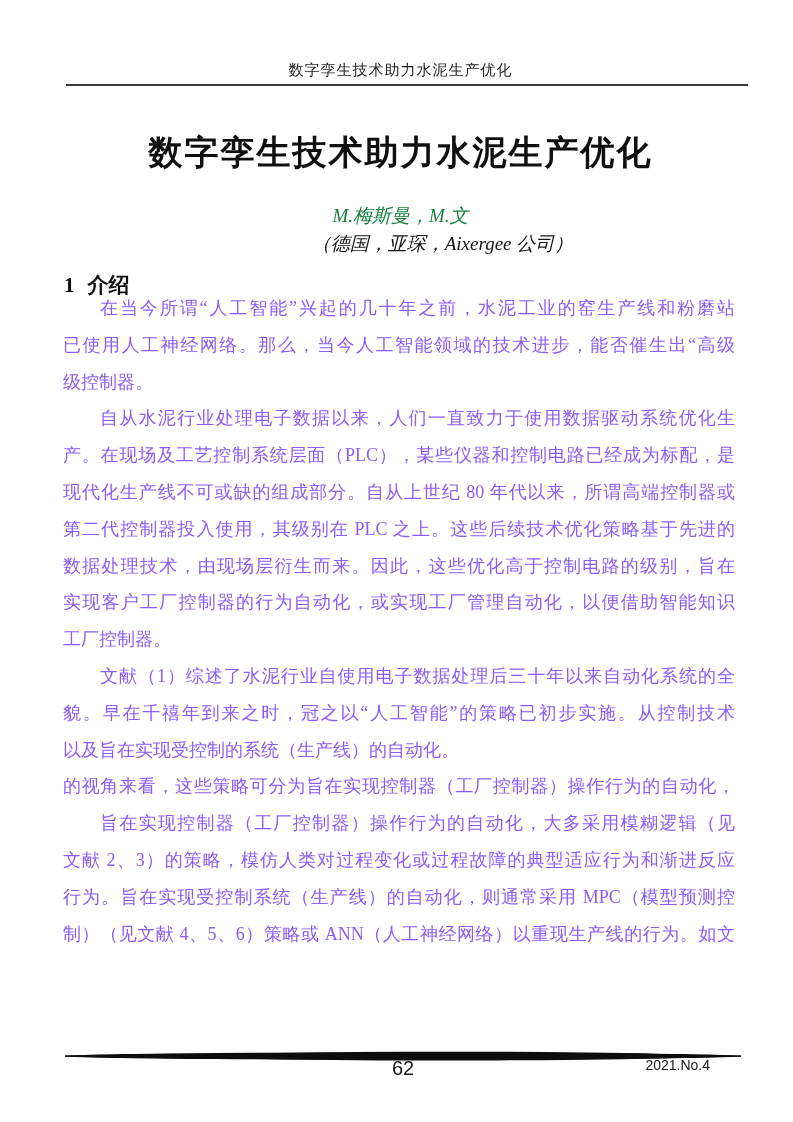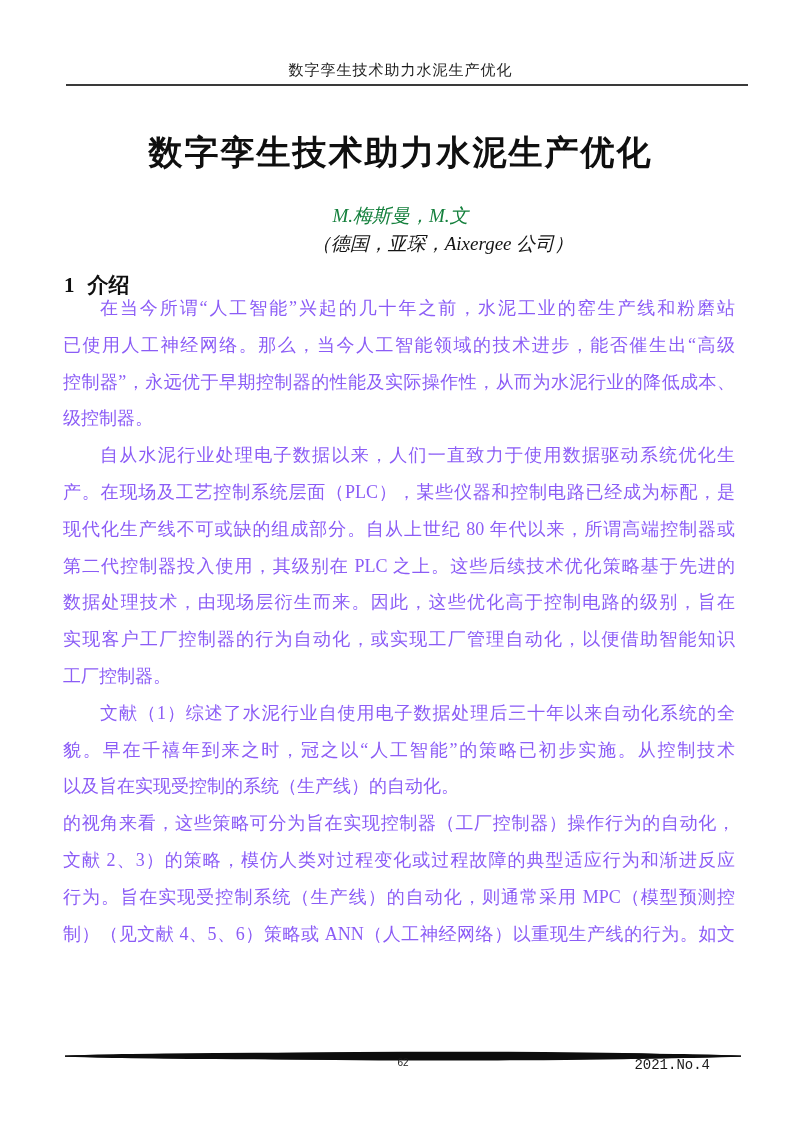--- a/index.html
+++ b/index.html
@@ -57,28 +57,28 @@
     color:#8b5cf6;
   }
   .tline.endl{text-align-last:left;}
   .tline.indent{padding-left:37px;}
   
   .footer-bar-wrap{
     position:absolute;top:1048px;left:65px;width:676px;height:11px;
   }
   .page-number{
     position:absolute;top:1057px;left:63px;width:680px;
-    text-align:center;font-size:10px;
+    text-align:center;font-size:20px;
     font-family:"Liberation Sans","DejaVu Sans",sans-serif;
     color:#1a1a1a;
   }
   .issue{
     position:absolute;top:1057px;right:91px;
     font-size:14px;
-    font-family:Liberation Mono, monospace;
+    font-family:Liberation Sans, sans-serif;
     color:#1a1a1a;
   }
 </style>
 </head>
 <body>
 
 <div class="page">
 
   <div class="running-title">数字孪生技术助力水泥生产优化</div>
   <div class="header-rule"></div>
@@ -88,39 +88,39 @@
   <div class="affiliation">（德国，亚琛，Aixergee 公司）</div>
 
   <div class="section-heading">
     <span class="num">1</span><span>介绍</span>
   </div>
 
   <div class="body-text">
     <p class="para">
       <span class="tline indent">在当今所谓“人工智能”兴起的几十年之前，水泥工业的窑生产线和粉磨站</span>
       <span class="tline">已使用人工神经网络。那么，当今人工智能领域的技术进步，能否催生出“高级</span>
-      <span class="tline">控制器”，永远优于早期控制器的性能及实际操作性，从而为水泥行业的降低成本、</span>
       <span class="tline endl">级控制器。</span>
     </p>
     <p class="para">
       <span class="tline indent">自从水泥行业处理电子数据以来，人们一直致力于使用数据驱动系统优化生</span>
       <span class="tline">产。在现场及工艺控制系统层面（PLC），某些仪器和控制电路已经成为标配，是</span>
       <span class="tline">现代化生产线不可或缺的组成部分。自从上世纪 80 年代以来，所谓高端控制器或</span>
       <span class="tline">第二代控制器投入使用，其级别在 PLC 之上。这些后续技术优化策略基于先进的</span>
       <span class="tline">数据处理技术，由现场层衍生而来。因此，这些优化高于控制电路的级别，旨在</span>
       <span class="tline">实现客户工厂控制器的行为自动化，或实现工厂管理自动化，以便借助智能知识</span>
       <span class="tline endl">工厂控制器。</span>
     </p>
     <p class="para">
       <span class="tline indent">文献（1）综述了水泥行业自使用电子数据处理后三十年以来自动化系统的全</span>
       <span class="tline">貌。早在千禧年到来之时，冠之以“人工智能”的策略已初步实施。从控制技术</span>
       <span class="tline endl">以及旨在实现受控制的系统（生产线）的自动化。</span>
       <span class="tline">的视角来看，这些策略可分为旨在实现控制器（工厂控制器）操作行为的自动化，</span>
     </p>
     <p class="para">
+      <span class="tline indent">旨在实现控制器（工厂控制器）操作行为的自动化，大多采用模糊逻辑（见</span>
       <span class="tline">文献 2、3）的策略，模仿人类对过程变化或过程故障的典型适应行为和渐进反应</span>
       <span class="tline">行为。旨在实现受控制系统（生产线）的自动化，则通常采用 MPC（模型预测控</span>
       <span class="tline">制）（见文献 4、5、6）策略或 ANN（人工神经网络）以重现生产线的行为。如文</span>
     </p>
   </div>
 
   <div class="footer-bar-wrap">
     <svg width="676" height="11" viewBox="0 0 676 11">
       <rect x="0" y="4.3" width="676" height="1.6" fill="#0d0d0d"></rect>
       <ellipse cx="338" cy="5.1" rx="338" ry="3.6" fill="#0d0d0d"></ellipse>

